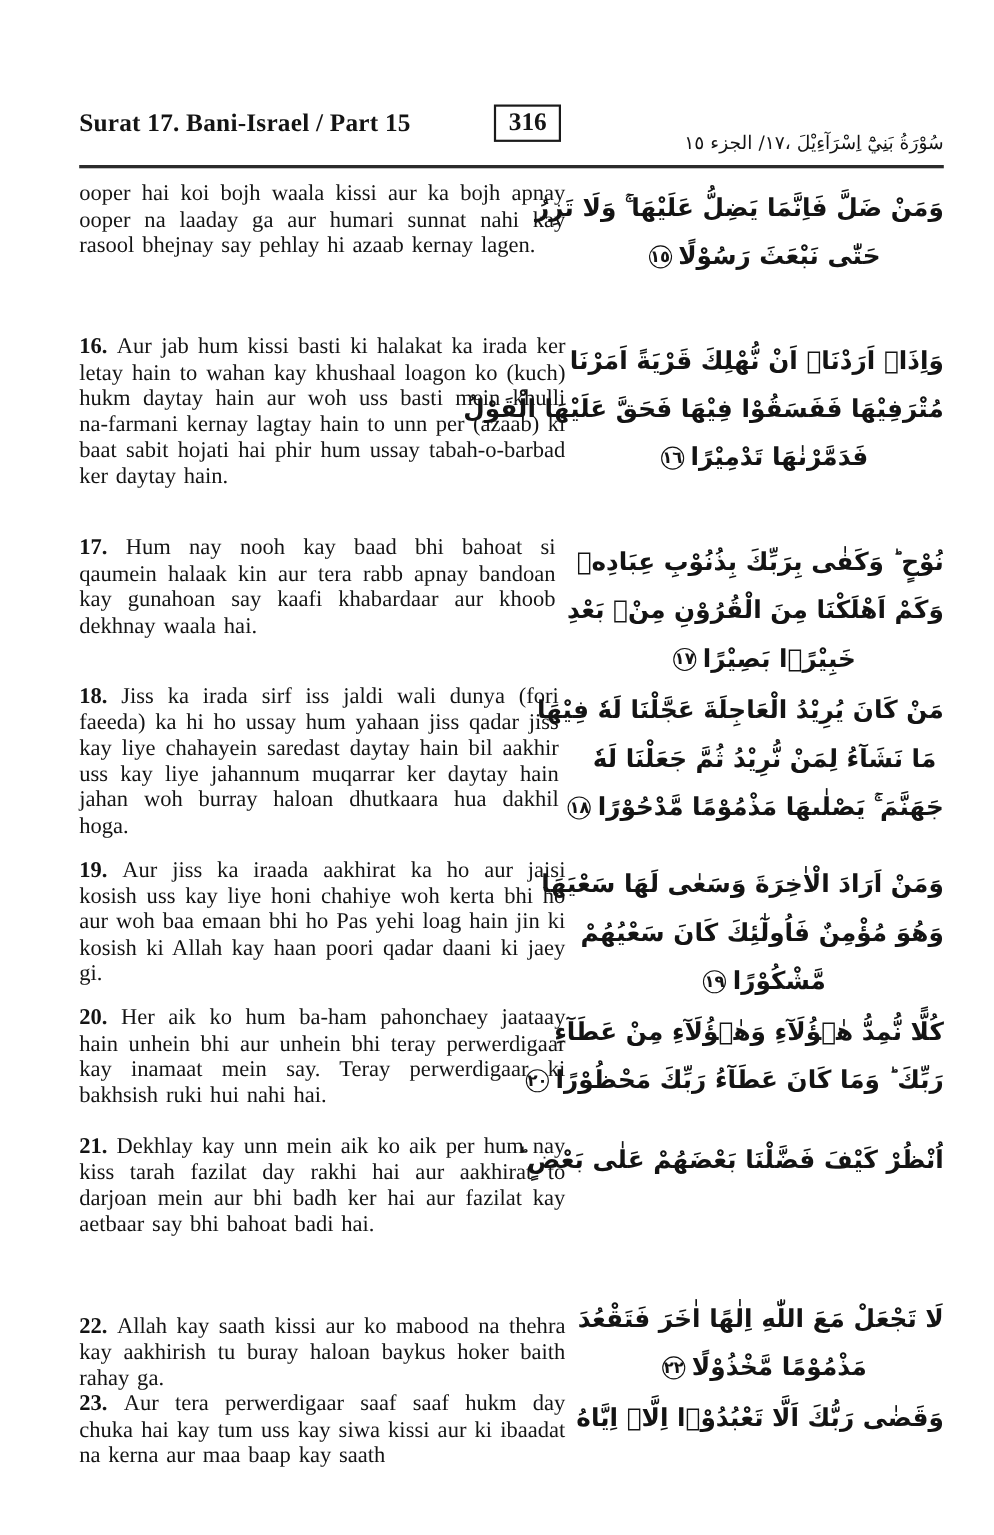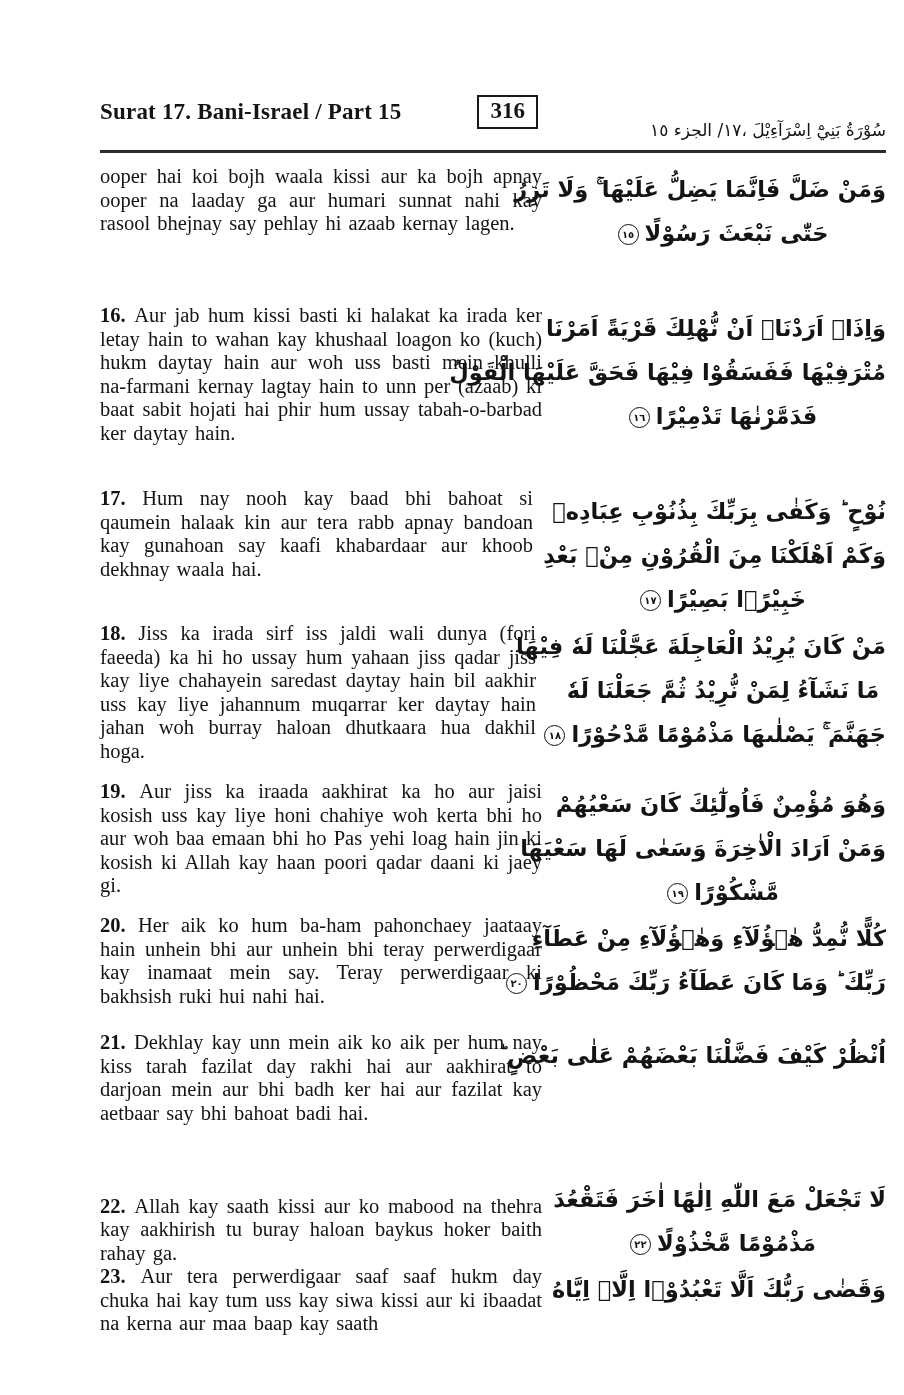--- a/index.html
+++ b/index.html
@@ -7,21 +7,21 @@
     padding: 0;
     background: #ffffff;
     color: #141414;
   }
   .page {
     position: relative;
     width: 904px;
     height: 1395px;
     background: #ffffff;
     box-sizing: border-box;
-    padding: 84px 48px 0 100px;
+    padding: 84px 48px 0 72px;
     font-family: "Liberation Serif", serif;
     overflow: hidden;
   }
   
   .header {
     display: flex;
     align-items: center;
     justify-content: space-between;
     width: 786px;
   }
@@ -87,21 +87,21 @@
     white-space: nowrap;
   }
   .ayah {
     display: inline-block;
     direction: rtl;
     width: 19px;
     height: 19px;
     line-height: 19px;
     border: 1.5px solid #111;
     border-radius: 50%;
-    font-size: 10px;
+    font-size: 15px;
     font-weight: bold;
     text-align: center;
     vertical-align: middle;
     margin-right: 6px;
   }
 </style>
 </head>
 <body>
 
 <div class="page">
@@ -152,22 +152,22 @@
           <div class="ar-line"><span>مَنْ كَانَ يُرِيْدُ الْعَاجِلَةَ عَجَّلْنَا لَهٗ فِيْهَا</span></div>
           <div class="ar-line"><span>مَا نَشَآءُ لِمَنْ نُّرِيْدُ ثُمَّ جَعَلْنَا لَهٗ</span></div>
           <div class="ar-line"><span>جَهَنَّمَ ۚ يَصْلٰىهَا مَذْمُوْمًا مَّدْحُوْرًا</span><span class="ayah">١٨</span></div>
         </div>
       </div>
       <div class="row" style="min-height: 133px;">
         <div class="col-en">
           <p class="en-para"><span class="vnum">19.</span>&nbsp;<span>Aur jiss ka iraada aakhirat ka ho aur jaisi kosish uss kay liye honi chahiye woh kerta bhi ho aur woh baa emaan bhi ho Pas yehi loag hain jin ki kosish ki Allah kay haan poori qadar daani ki jaey gi.</span></p>
         </div>
         <div class="col-ar">
+          <div class="ar-line"><span>وَمَنْ اَرَادَ الْاٰخِرَةَ وَسَعٰى لَهَا سَعْيَهَا</span></div>
           <div class="ar-line"><span>وَهُوَ مُؤْمِنٌ فَاُولٰٓئِكَ كَانَ سَعْيُهُمْ</span></div>
-          <div class="ar-line"><span>وَمَنْ اَرَادَ الْاٰخِرَةَ وَسَعٰى لَهَا سَعْيَهَا</span></div>
           <div class="ar-line"><span>مَّشْكُوْرًا</span><span class="ayah">١٩</span></div>
         </div>
       </div>
       <div class="row" style="min-height: 117px;">
         <div class="col-en">
           <p class="en-para"><span class="vnum">20.</span>&nbsp;<span>Her aik ko hum ba-ham pahonchaey jaataay hain unhein bhi aur unhein bhi teray perwerdigaar kay inamaat mein say. Teray perwerdigaar ki bakhsish ruki hui nahi hai.</span></p>
         </div>
         <div class="col-ar">
           <div class="ar-line"><span>كُلًّا نُّمِدُّ هٰۤؤُلَآءِ وَهٰۤؤُلَآءِ مِنْ عَطَآءِ</span></div>
           <div class="ar-line"><span>رَبِّكَ ؕ وَمَا كَانَ عَطَآءُ رَبِّكَ مَحْظُوْرًا</span><span class="ayah">٢٠</span></div>

